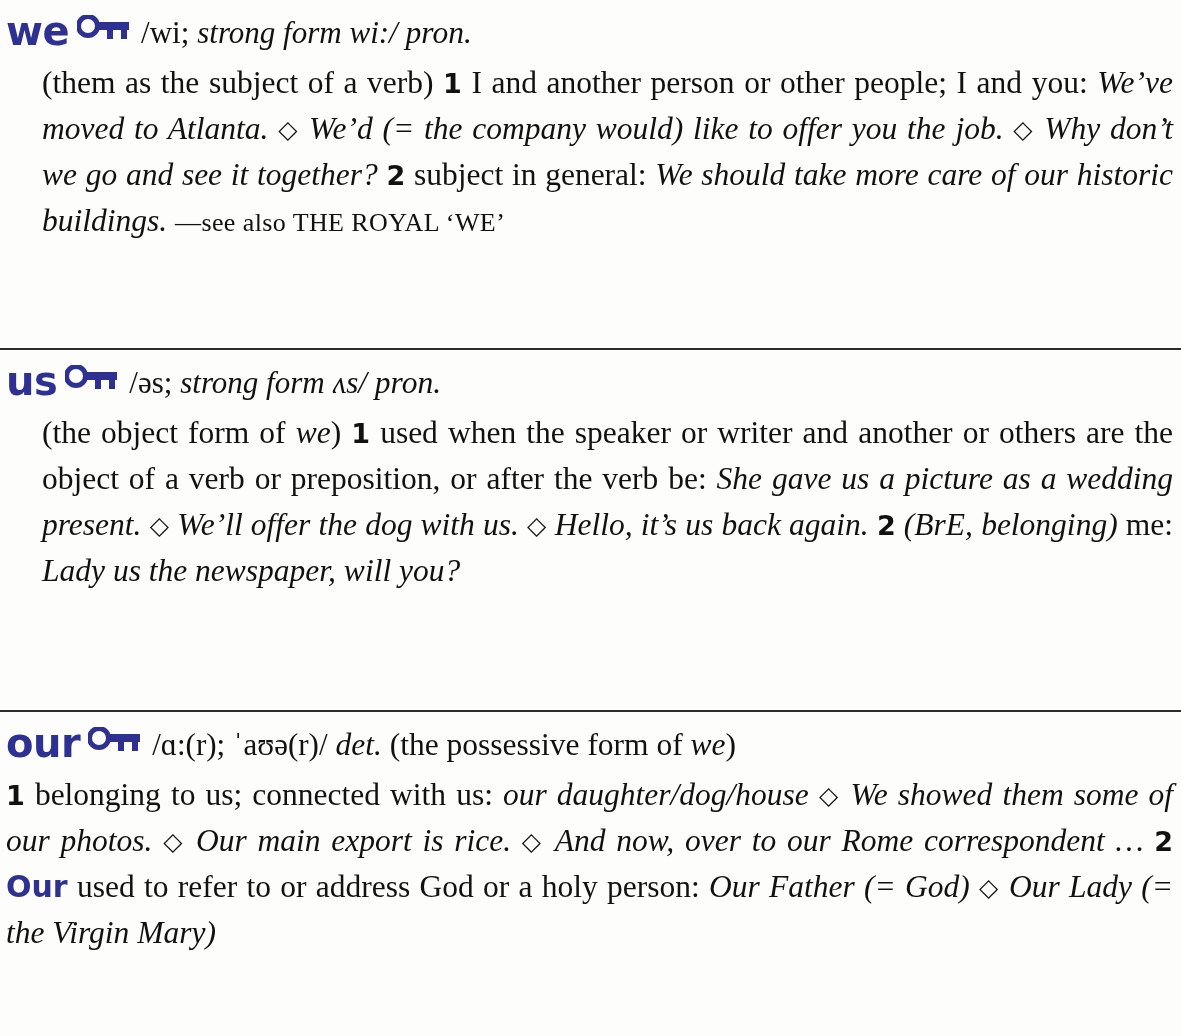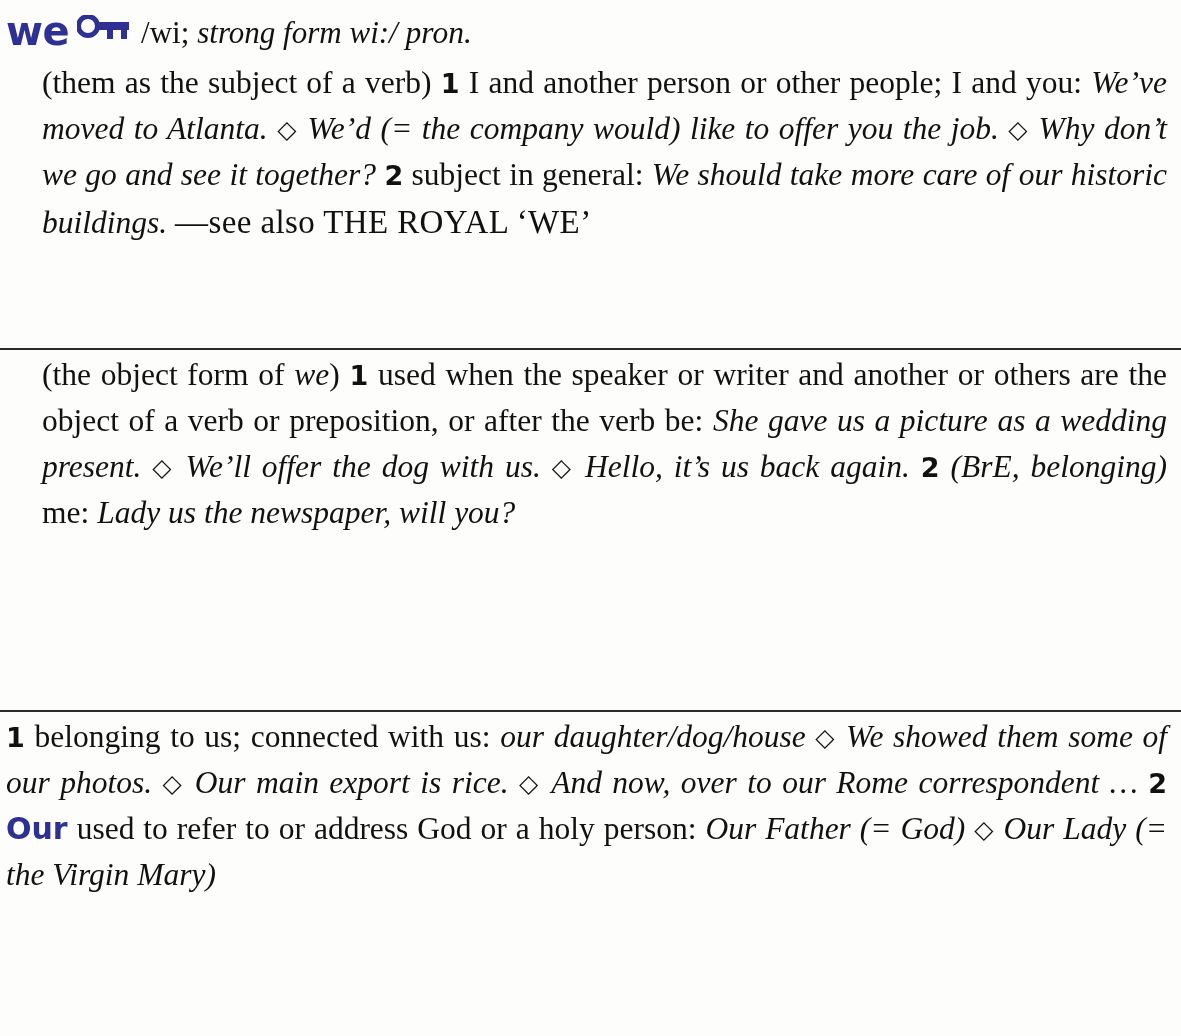--- a/index.html
+++ b/index.html
@@ -16,21 +16,21 @@
   }
   .page {
     position: relative;
     width: 1181px;
     height: 1036px;
     background: #fdfdfb;
   }
   .entry {
     position: relative;
     box-sizing: border-box;
-    padding: 2px 14px 6px 6px;
+    padding: 2px 8px 6px 6px;
   }
   .entry + .entry {
     border-top: 2px solid #2b2b2b;
   }
   #entry-we  { height: 348px; }
   #entry-us  { height: 362px; }
   #entry-our { height: 326px; }
 
   .headword {
     font-family: "DejaVu Sans", sans-serif;
@@ -57,21 +57,21 @@
     text-justify: inter-word;
     hyphens: manual;
   }
   .it { font-style: italic; }
   .sense {
     font-family: "DejaVu Sans", sans-serif;
     font-weight: bold;
     font-size: 27px;
   }
   .sc {
-    font-size: 33px;
+    font-size: 26px;
     letter-spacing: 0.4px;
   }
   .blue-bold {
     color: #2e3192;
     font-family: "DejaVu Sans", sans-serif;
     font-weight: bold;
     font-size: 30px;
   }
   .phon {
     font-size: 31px;
@@ -118,40 +118,62 @@
         <span class="sense">2</span>
         <span>subject in general:</span>
         <span class="it">We should take more care of our historic buildings.</span>
         <span class="sc">—see also THE ROYAL ‘WE’</span>
       </div>
     </div>
   </div>
 
   <div class="entry" id="entry-us">
     <div class="block">
+      <div class="line-head">
+        <span class="headword">us</span><span class="key-icon"><svg width="58" height="26" viewBox="0 0 58 26" xmlns="http://www.w3.org/2000/svg">
+              <circle cx="11" cy="11" r="9.5" fill="none" stroke="#2e3192" stroke-width="5"></circle>
+              <rect x="18" y="7" width="34" height="8" fill="#2e3192"></rect>
+              <rect x="30" y="13" width="6" height="11" fill="#2e3192"></rect>
+              <rect x="44" y="13" width="6" height="11" fill="#2e3192"></rect>
+            </svg></span><span class="phon">/əs;</span>
+        <span class="phon it">strong form</span>
+        <span class="phon it">ʌs/</span>
+        <span class="it">pron.</span>
+      </div>
 
       <div class="indent-body">
         <span>(the object form of </span><span class="it">we</span><span>)</span>
         <span class="sense">1</span>
         <span>used when the speaker or writer and another or others are the object of a verb or preposition, or after the verb be:</span>
         <span class="it">She gave us a picture as a wedding present.</span>
         <span class="diamond">◇</span>
         <span class="it">We’ll offer the dog with us.</span>
         <span class="diamond">◇</span>
         <span class="it">Hello, it’s us back again.</span>
         <span class="sense">2</span>
         <span class="it">(BrE, belonging)</span>
         <span>me:</span>
         <span class="it">Lady us the newspaper, will you?</span>
       </div>
     </div>
   </div>
 
   <div class="entry" id="entry-our">
     <div class="block">
+      <div>
+        <span class="headword">our</span><span class="key-icon"><svg width="58" height="26" viewBox="0 0 58 26" xmlns="http://www.w3.org/2000/svg">
+              <circle cx="11" cy="11" r="9.5" fill="none" stroke="#2e3192" stroke-width="5"></circle>
+              <rect x="18" y="7" width="34" height="8" fill="#2e3192"></rect>
+              <rect x="30" y="13" width="6" height="11" fill="#2e3192"></rect>
+              <rect x="44" y="13" width="6" height="11" fill="#2e3192"></rect>
+            </svg></span><span class="phon">/ɑ:(r);</span>
+        <span class="phon">ˈaʊə(r)/</span>
+        <span class="it">det.</span>
+        <span>(the possessive form of </span><span class="it">we</span><span>)</span>
+      </div>
 
       <div>
         <span class="sense">1</span>
         <span>belonging to us; connected with us:</span>
         <span class="it">our daughter/dog/house</span>
         <span class="diamond">◇</span>
         <span class="it">We showed them some of our photos.</span>
         <span class="diamond">◇</span>
         <span class="it">Our main export is rice.</span>
         <span class="diamond">◇</span>

